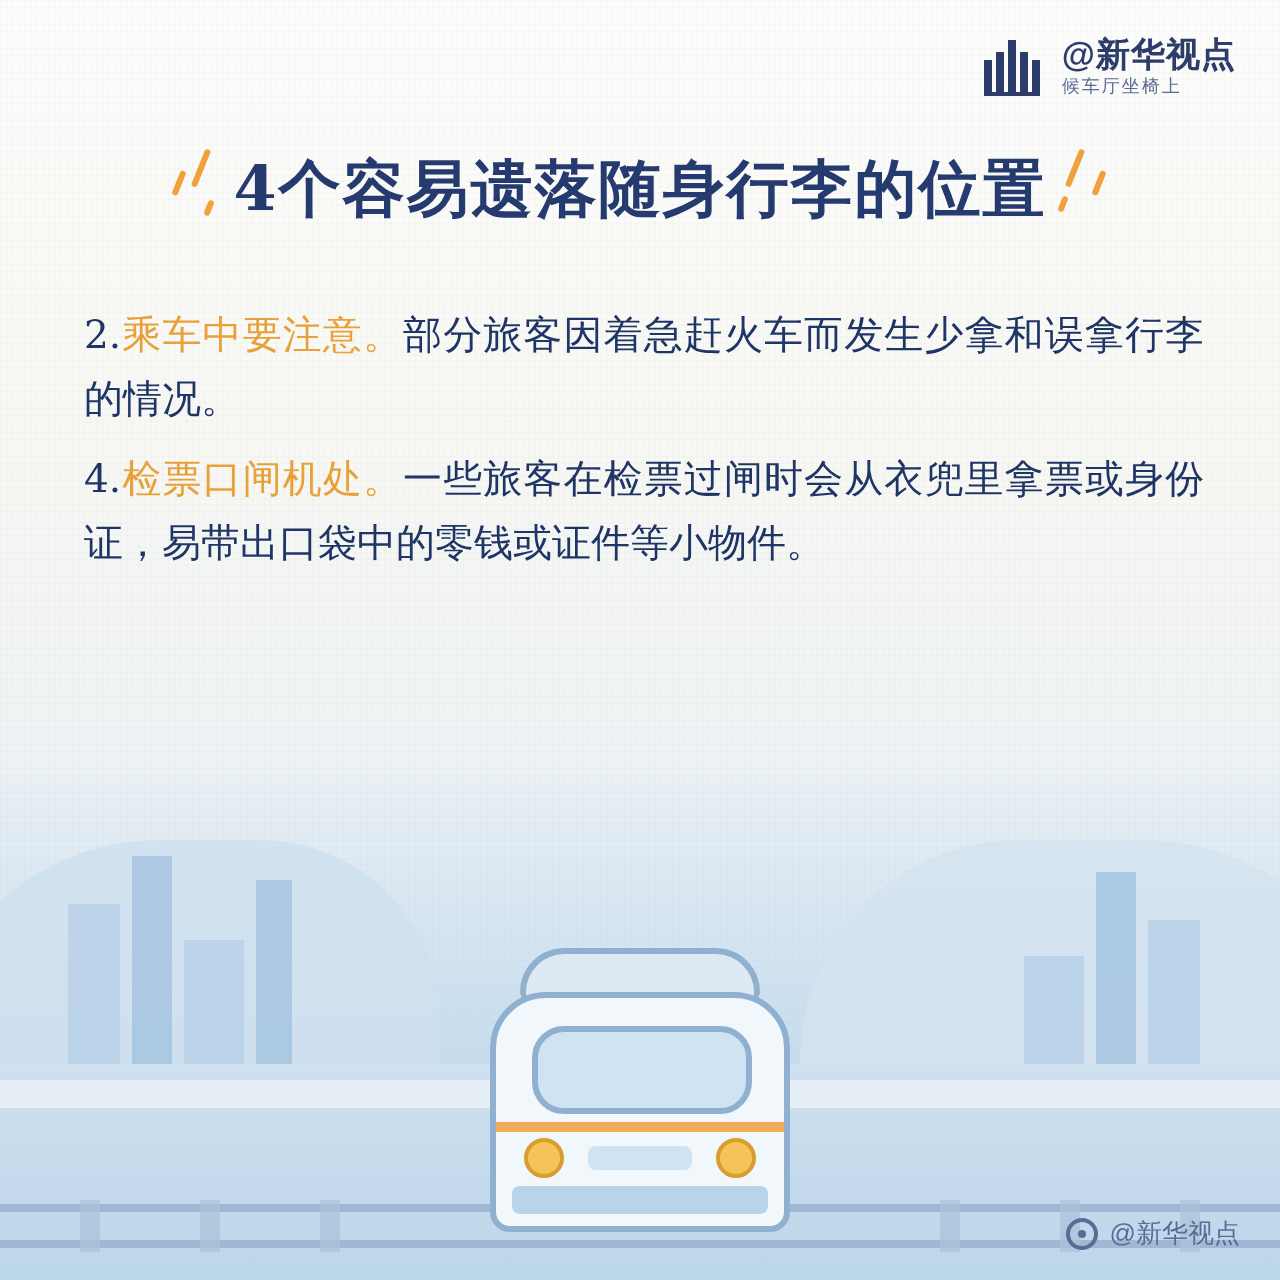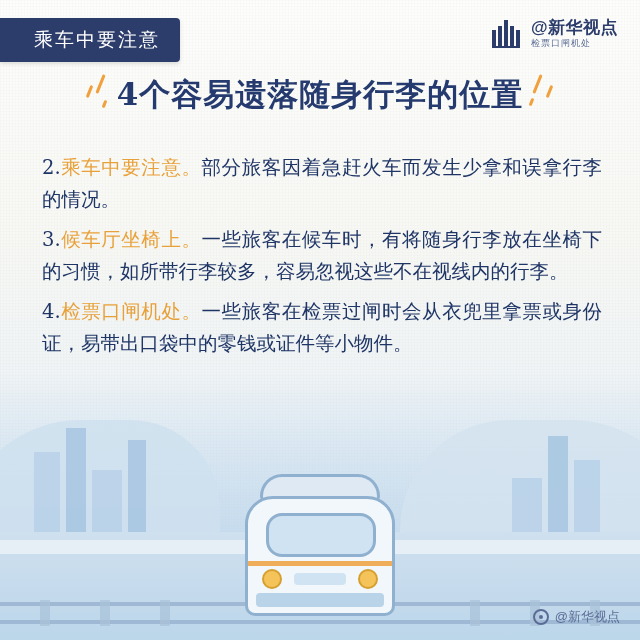--- a/index.html
+++ b/index.html
@@ -325,56 +325,54 @@
     border-radius: 50%;
     background: #5a6c96;
   }
 </style>
 </head>
 <body>
 
 <div class="poster">
   <div class="texture"></div>
 
-  <div class="ribbon">乘车中要注意</div>
 
   <div class="logo-block">
     <div class="logo-mark">
       <svg viewBox="0 0 34 34" width="34" height="34" aria-hidden="true">
         <rect x="2" y="14" width="4" height="16" fill="#2c3d6b"></rect>
         <rect x="8" y="10" width="4" height="20" fill="#2c3d6b"></rect>
         <rect x="14" y="4" width="4" height="26" fill="#2c3d6b"></rect>
         <rect x="20" y="10" width="4" height="20" fill="#2c3d6b"></rect>
         <rect x="26" y="14" width="4" height="16" fill="#2c3d6b"></rect>
         <rect x="2" y="30" width="28" height="2" fill="#2c3d6b"></rect>
       </svg>
     </div>
     <div class="logo-text-wrap">
       <span class="logo-title">@新华视点</span>
-      <span class="logo-sub">检票口闸机处</span>
+      <span class="logo-sub">候车厅坐椅上</span>
     </div>
   </div>
 
   <div class="title-row">
     <div class="spark left">
       <span class="s1"></span>
         <span class="s2"></span>
         <span class="s3"></span>
     </div>
     <div class="title-text">4个容易遗落随身行李的位置</div>
     <div class="spark right">
       <span class="s1"></span>
         <span class="s2"></span>
         <span class="s3"></span>
     </div>
   </div>
 
   <div class="content">
     <p class="para"><span>2.</span><span class="hl">乘车中要注意。</span><span>部分旅客因着急赶火车而发生少拿和误拿行李的情况。</span></p>
-    <p class="para"><span>3.</span><span class="hl">候车厅坐椅上。</span><span>一些旅客在候车时，有将随身行李放在坐椅下的习惯，如所带行李较多，容易忽视这些不在视线内的行李。</span></p>
     <p class="para"><span>4.</span><span class="hl">检票口闸机处。</span><span>一些旅客在检票过闸时会从衣兜里拿票或身份证，易带出口袋中的零钱或证件等小物件。</span></p>
   </div>
 
   <div class="scene">
     <div class="sky"></div>
     <div class="hill hill-a"></div>
     <div class="hill hill-b"></div>
 
     <div class="bldg b1"></div>
     <div class="bldg b2"></div>

